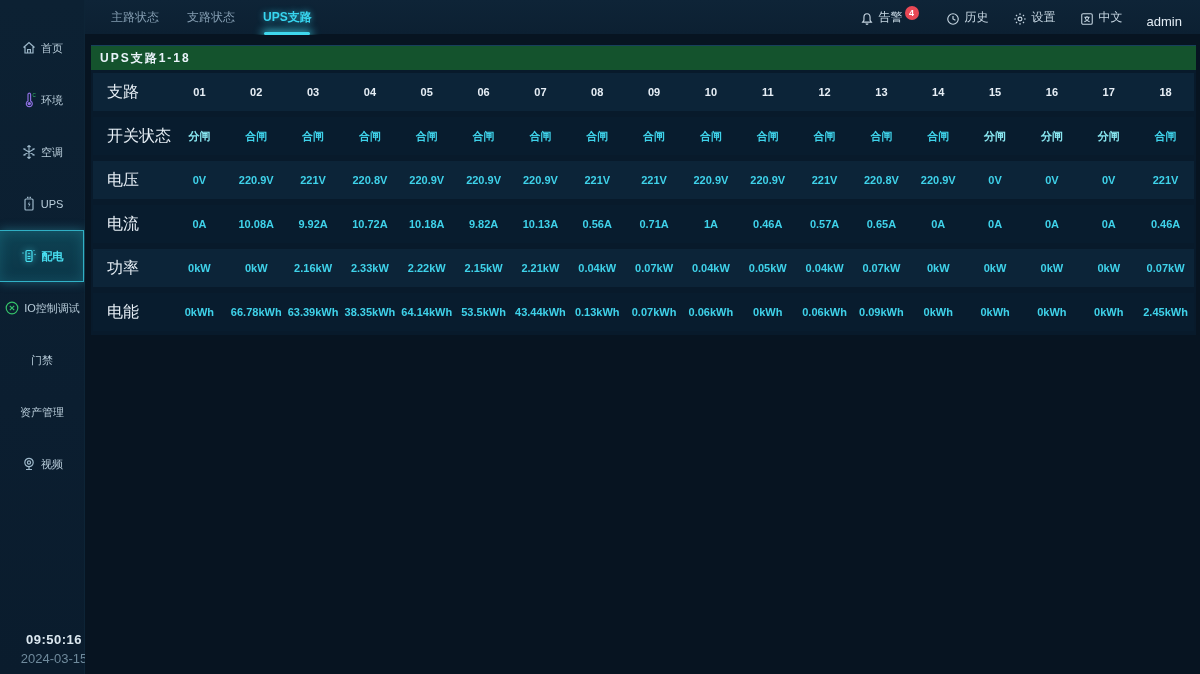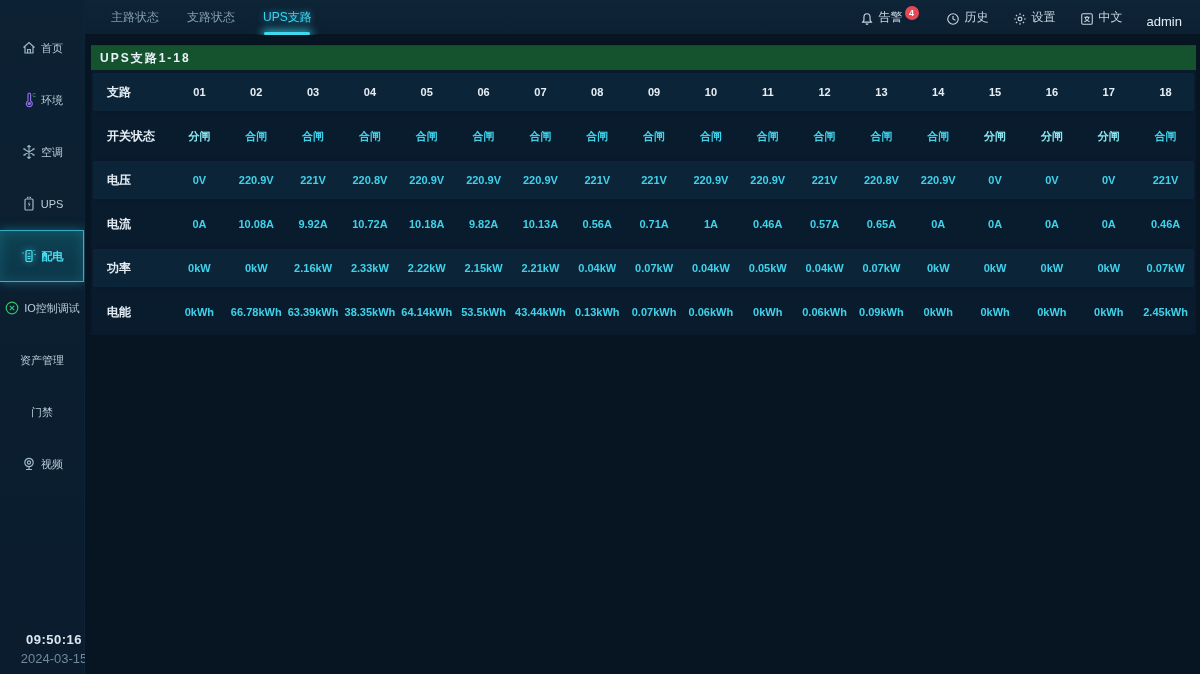--- a/index.html
+++ b/index.html
@@ -23,21 +23,21 @@
   .clock .d { color:#6f8a9c; font-size:13px; margin-top:4px; }
 
   
   .main { flex:1; display:flex; flex-direction:column; min-width:0; }
   .topbar { height:35px; background:linear-gradient(180deg,#0e2437 0%,#0c2032 100%);
             display:flex; align-items:center; justify-content:space-between;
             border-bottom:1px solid #071421; flex:none; }
   .tabs { display:flex; height:100%; padding-left:12px; }
   .tab { position:relative; display:flex; align-items:center; padding:0 14px; font-size:12px;
          color:#839cb0; cursor:pointer; }
-  .tab.active { color:#38d6f0; font-weight:normal; text-shadow:0 0 6px rgba(56,214,240,.7); }
+  .tab.active { color:#38d6f0; font-weight:bold; text-shadow:0 0 6px rgba(56,214,240,.7); }
   .tab.active::after { content:""; position:absolute; left:50%; bottom:-1px; transform:translateX(-50%);
          width:46px; height:3px; border-radius:2px; background:#3fd8ee;
          box-shadow:0 0 8px 2px rgba(63,216,238,.8); }
   .actions { display:flex; align-items:center; gap:24px; padding-right:18px; }
   .action { display:flex; align-items:flex-end; gap:5px; color:#c6d6e2; font-size:12px; cursor:pointer; position:relative; }
   .action svg { display:block; }
   .badge { background:#e84855; color:#fff; font-size:9px; min-width:14px; height:14px; border-radius:7px;
            display:flex; align-items:center; justify-content:center; padding:0 3px;
            position:relative; top:-6px; left:-3px; font-weight:bold; }
   .user { display:flex; align-items:center; gap:14px; color:#e2ecf4; font-size:13px; cursor:pointer;flex-direction:column; }
@@ -50,21 +50,21 @@
   .panel-title { height:25px; line-height:25px; padding-left:9px; color:#eaf3fa; font-size:12px;
                  font-weight:bold; letter-spacing:2px; background:#14532d;
                  border-top:1px solid #17405c; margin-bottom:3px; }
 
   .grid-row { display:grid; grid-template-columns:78px repeat(18,1fr); height:38px; align-items:center;
               margin:0 2px 6px 2px; }
   .grid-row:last-child { margin-bottom:2px; }
   .grid-row:nth-child(odd) { background:#0c2438; }
   .grid-row:nth-child(even) { background:#081c2e; }
   .cell { text-align:center; font-size:11px; color:#3fd2ea; font-weight:600; white-space:nowrap; }
-  .cell.lab { text-align:left; padding-left:14px; color:#e6eef5; font-size:12px; font-weight:bold; }
+  .cell.lab { text-align:left; padding-left:14px; color:#e6eef5; font-size:16px; font-weight:normal; }
   .cell.head { color:#e6eef5; font-weight:bold; }
   .cell.open { color:#8ae8f2; }
 </style>
 </head>
 <body>
 
 <div class="app">
 
   <aside class="sidebar">
     <nav class="side-items" id="sidebar-items">
@@ -120,24 +120,24 @@
         <div class="side-item">
           <span class="si-icon">
             <svg width="16" height="16" viewBox="0 0 16 16" fill="none" stroke="#35c26a" stroke-width="1.2">
               <circle cx="8" cy="8" r="5.8"></circle>
               <path d="M5.8 5.8 L10.2 10.2 M10.2 5.8 L5.8 10.2"></path>
             </svg>
           </span>
           <span>IO控制调试</span>
         </div>
         <div class="side-item no-icon">
+          <span>门禁</span>
+        </div>
+        <div class="side-item no-icon">
           <span>资产管理</span>
-        </div>
-        <div class="side-item no-icon">
-          <span>门禁</span>
         </div>
         <div class="side-item">
           <span class="si-icon">
             <svg width="16" height="16" viewBox="0 0 16 16" fill="none" stroke="currentColor" stroke-width="1.2">
               <circle cx="8" cy="6.5" r="4.2"></circle>
               <circle cx="8" cy="6.5" r="1.6"></circle>
               <path d="M5 13.5 L11 13.5 M8 10.7 L8 13.5"></path>
             </svg>
           </span>
           <span>视频</span>

